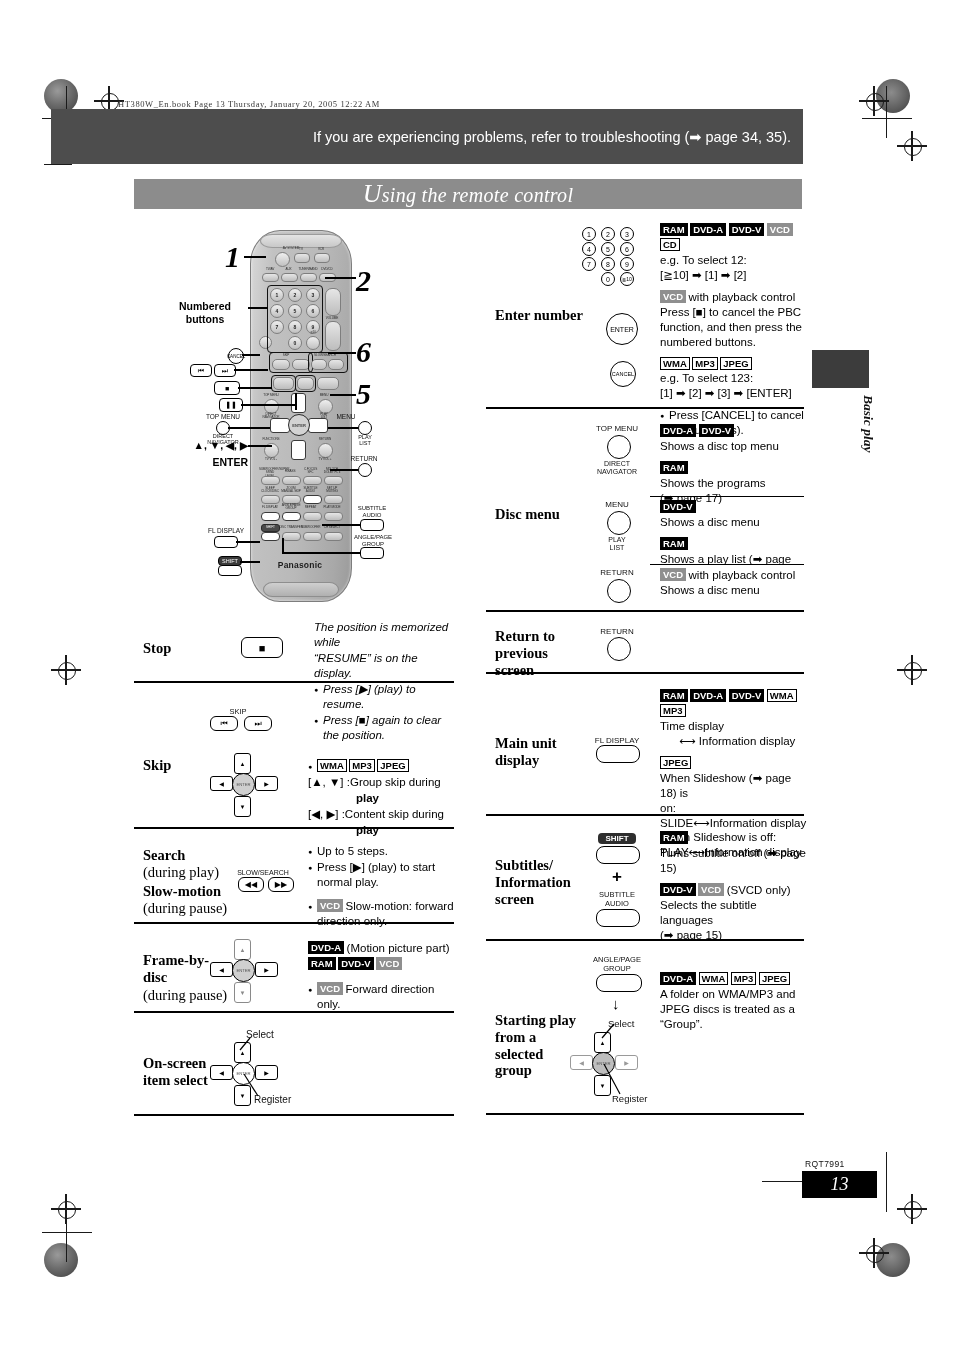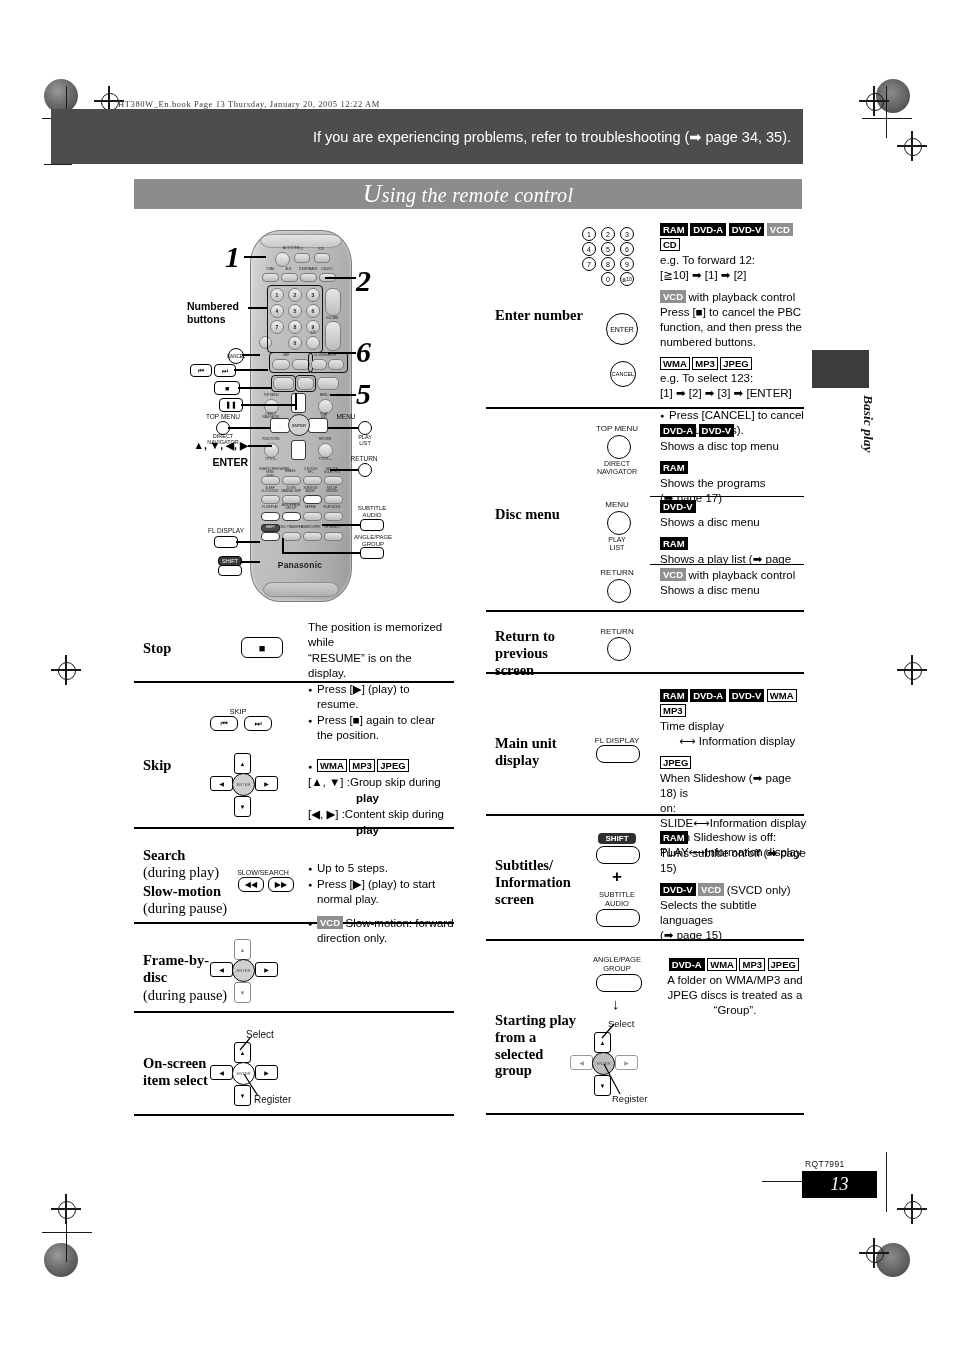--- a/index.html
+++ b/index.html
@@ -366,21 +366,21 @@
 
   <div class="callnum" style="left:356px;top:264px;">2</div>
   <div class="leader" style="left:325px;top:277px;width:31px;"></div>
 
   <div class="callnum" style="left:356px;top:335px;">6</div>
   <div class="leader" style="left:328px;top:352px;width:28px;"></div>
 
   <div class="callnum" style="left:356px;top:377px;">5</div>
   <div class="leader" style="left:330px;top:394px;width:26px;"></div>
 
-  <div class="calltxt" style="left:187px;top:300px;width:62px;text-align:left;white-space:pre-line;">Numbered
+  <div class="calltxt" style="left:174px;top:300px;width:62px;text-align:center;white-space:pre-line;">Numbered
 buttons</div>
   <div class="leader" style="left:248px;top:307px;width:20px;"></div>
 
   <div class="calltxt" style="left:186px;top:439px;width:62px;text-align:right;">▲, ▼, ◀, ▶</div>
   <div class="calltxt" style="left:186px;top:456px;width:62px;text-align:right;">ENTER</div>
   <div class="leader" style="left:248px;top:445px;width:24px;"></div>
 
   <div class="ikey circ" style="left:228px;top:348px;width:14px;height:14px;font-size:4.5px;">CANCEL</div>
   <div class="leader" style="left:242px;top:354px;width:18px;"></div>
 
@@ -431,21 +431,21 @@
   <div class="leader" style="left:240px;top:561px;width:20px;"></div>
 
   <div class="col" style="left:134px;top:615px;width:320px;">
 
     <div class="rowwrap" style="height:66px;">
       <div class="grayhalf" style="width:164px;"></div>
       <div class="lbl" style="left:9px;top:25px;">Stop</div>
       <div class="pill" style="position:absolute;left:107px;top:22px;width:40px;height:19px;font-size:11px;">
           <span>■</span>
         </div>
-      <div class="desc" style="left:174px;top:5px;width:142px;">
+      <div class="desc" style="left:180px;top:5px;width:142px;font-style:italic;">
         <p>The position is memorized while</p>
         <p>“RESUME” is on the display.</p>
         <p class="bullet">Press [▶] (play) to resume.</p>
         <p class="bullet">Press [■] again to clear the position.</p>
       </div>
     </div>
     <div class="rowgap"></div>
 
     <div class="rowgap"></div>
 
@@ -478,21 +478,21 @@
 
     <div class="rowwrap" style="height:84px;">
       <div class="grayhalf" style="width:164px;"></div>
       <div class="lbl" style="left:9px;top:9px;">Search</div>
       <div class="lbl sub" style="left:9px;top:26px;font-weight:normal;">(during play)</div>
       <div class="lbl" style="left:9px;top:45px;">Slow-motion</div>
       <div class="lbl sub" style="left:9px;top:62px;font-weight:normal;">(during pause)</div>
       <div class="capsm" style="left:100px;top:31px;width:58px;font-size:7px;">SLOW/SEARCH</div>
       <div class="pill" style="position:absolute;left:104px;top:39px;width:24px;height:13px;font-size:8px;">◀◀</div>
       <div class="pill" style="position:absolute;left:134px;top:39px;width:24px;height:13px;font-size:8px;">▶▶</div>
-      <div class="desc" style="left:174px;top:23px;width:146px;">
+      <div class="desc" style="left:174px;top:6px;width:146px;">
         <p class="bullet">Up to 5 steps.</p>
         <p class="bullet">Press [▶] (play) to start normal play.</p>
         <p class="bullet" style="margin-top:9px;"><span class="badge b-gray">VCD</span><span>Slow-motion: forward direction only.</span></p>
       </div>
     </div>
     <div class="rowgap"></div>
 
     <div class="rowwrap" style="height:78px;">
       <div class="grayhalf" style="width:164px;"></div>
       <div class="lbl" style="left:9px;top:19px;white-space:pre-line;">Frame-by-
@@ -500,20 +500,25 @@
       <div class="lbl sub" style="left:9px;top:54px;font-weight:normal;">(during pause)</div>
 
       <div class="dpad" style="position:absolute;left:76px;top:6px;width:64px;height:62px;">
         <div class="up" style="left:24px;top:0;border-color:#8a8a8a;color:#8a8a8a;">▲</div>
         <div class="lf" style="left:0;top:23px;">◀</div>
         <div class="ent" style="left:22px;top:20px;">ENTER</div>
         <div class="rt" style="left:45px;top:23px;">▶</div>
         <div class="dn" style="left:24px;top:43px;border-color:#8a8a8a;color:#8a8a8a;">▼</div>
       </div>
 
+      <div class="desc" style="left:174px;top:8px;width:146px;">
+        <p><span class="badge b-black">DVD-A</span><span>(Motion picture part)</span></p>
+        <p><span class="badge b-black">RAM</span><span class="badge b-black">DVD-V</span><span class="badge b-gray">VCD</span></p>
+        <p class="bullet" style="margin-top:10px;"><span class="badge b-gray">VCD</span><span>Forward direction only.</span></p>
+      </div>
     </div>
     <div class="rowgap"></div>
 
     <div class="rowwrap" style="height:92px;">
       <div class="grayhalf" style="width:164px;"></div>
       <div class="lbl" style="left:9px;top:33px;white-space:pre-line;">On-screen
 item select</div>
 
       <div class="capsm" style="left:112px;top:7px;width:46px;font-size:10px;text-align:left;">Select</div>
       <div class="dpad" style="position:absolute;left:76px;top:20px;width:64px;height:62px;">
@@ -554,21 +559,21 @@
       <div class="ikey circ" style="left:120px;top:94px;width:30px;height:30px;font-size:7px;background:#fff;border-width:1.4px;">
           <span>ENTER</span>
         </div>
       <div class="ikey circ" style="left:124px;top:142px;width:24px;height:24px;font-size:5.5px;background:#fff;border-width:1.4px;">
           <span>CANCEL</span>
         </div>
 
       <div class="desc" style="left:174px;top:4px;width:148px;">
         <p class="blk">
           <span class="badge b-black">RAM</span><span class="badge b-black">DVD-A</span><span class="badge b-black">DVD-V</span><span class="badge b-gray">VCD</span><span class="badge b-white">CD</span><br>
-          <span>e.g. To forward 12:</span><br>
+          <span>e.g. To select 12:</span><br>
           <span>[≧10] ➡ [1] ➡ [2]</span>
         </p>
         <p class="blk">
           <span class="badge b-gray">VCD</span><span>with playback control</span><br>
           <span>Press [■] to cancel the PBC</span><br>
           <span>function, and then press the</span><br>
           <span>numbered buttons.</span>
         </p>
         <p class="blk">
           <span class="badge b-white">WMA</span><span class="badge b-white">MP3</span><span class="badge b-white">JPEG</span><br>
@@ -719,21 +724,21 @@
         <div class="ent" style="left:22px;top:20px;background:#bdbdbd;">ENTER</div>
         <div class="rt" style="left:45px;top:23px;border-color:#9a9a9a;color:#9a9a9a;">▶</div>
         <div class="dn" style="left:24px;top:43px;">▼</div>
       </div>
       <svg style="position:absolute;left:84px;top:72px;width:84px;height:82px;">
         <line x1="32" y1="16" x2="44" y2="2" stroke="#000" stroke-width="1.2"></line>
         <line x1="34" y1="42" x2="50" y2="72" stroke="#000" stroke-width="1.2"></line>
       </svg>
       <div class="capsm" style="left:126px;top:143px;width:54px;font-size:9.5px;text-align:left;">Register</div>
 
-      <div class="desc" style="left:174px;top:8px;width:150px;text-align:center;">
+      <div class="desc" style="left:174px;top:22px;width:150px;">
         <p>
           <span class="badge b-black">DVD-A</span><span class="badge b-white">WMA</span><span class="badge b-white">MP3</span><span class="badge b-white">JPEG</span><br>
           <span>A folder on WMA/MP3 and</span><br>
           <span>JPEG discs is treated as a</span><br>
           <span>“Group”.</span>
         </p>
       </div>
     </div>
   </div>
 

